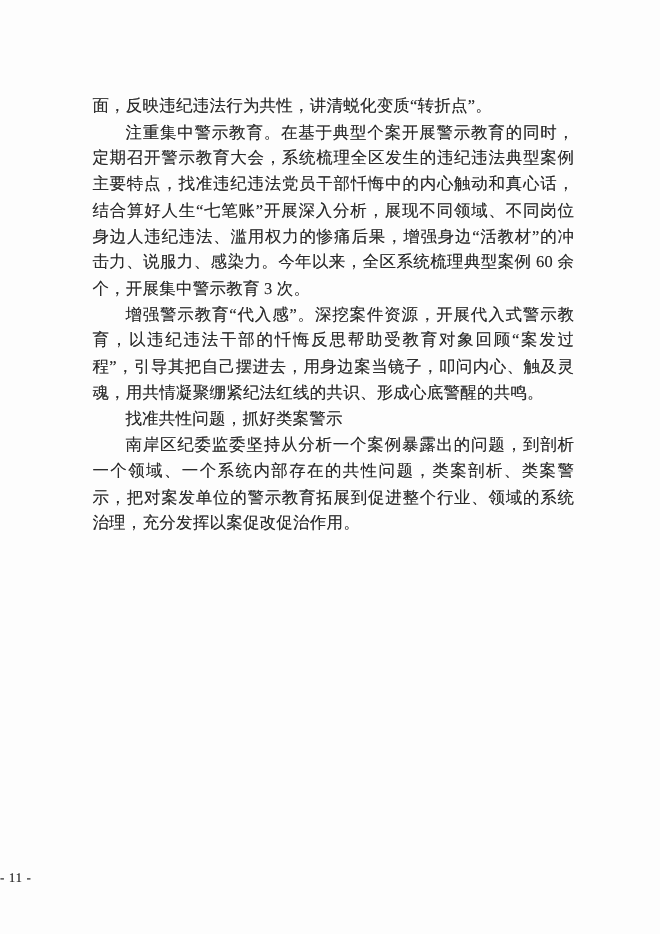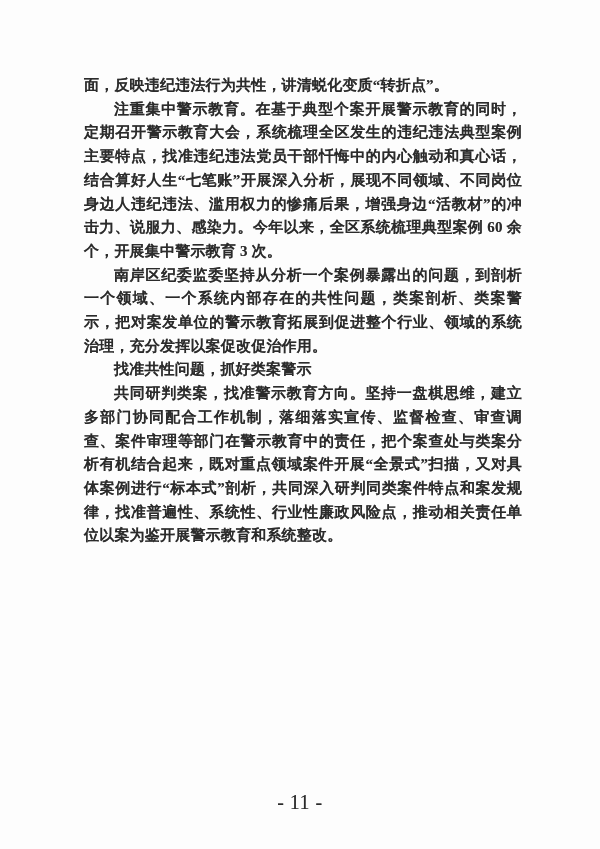--- a/index.html
+++ b/index.html
@@ -12,55 +12,53 @@
     width: 600px;
     height: 849px;
     background: #fdfdfd;
     font-family: "Liberation Serif", "DejaVu Serif", serif;
     overflow: hidden;
     box-sizing: border-box;
   }
   .content {
     position: absolute;
     left: 84px;
-    top: 74px;
+    top: 86px;
     width: 438px;
-    font-weight: bold;
   }
   .para {
     margin: 0;
     font-size: 15px;
     line-height: 23.7px;
     color: #2b2b2b;
     text-align: justify;
     text-justify: inter-ideograph;
     text-indent: 2em;
     letter-spacing: 0.2px;
     text-shadow: 0 0 0.4px rgba(40,40,40,0.55);
   }
   .para.no-indent {
     text-indent: 0;
   }
   .page-number {
     position: absolute;
     top: 791px;
     left: 0;
     width: 100%;
-    text-align: center;
-    font-size: 20px;
+    font-size: 12px;
     color: #2b2b2b;
     letter-spacing: 0.5px;
     text-shadow: 0 0 0.4px rgba(40,40,40,0.5);
   }
 </style>
 </head>
 <body>
 
 <div class="page">
   <div class="content">
     <p class="para no-indent">面，反映违纪违法行为共性，讲清蜕化变质“转折点”。</p>
     <p class="para">注重集中警示教育。在基于典型个案开展警示教育的同时，定期召开警示教育大会，系统梳理全区发生的违纪违法典型案例主要特点，找准违纪违法党员干部忏悔中的内心触动和真心话，结合算好人生“七笔账”开展深入分析，展现不同领域、不同岗位身边人违纪违法、滥用权力的惨痛后果，增强身边“活教材”的冲击力、说服力、感染力。今年以来，全区系统梳理典型案例 60 余个，开展集中警示教育 3 次。</p>
+    <p class="para">增强警示教育“代入感”。深挖案件资源，开展代入式警示教育，以违纪违法干部的忏悔反思帮助受教育对象回顾“案发过程”，引导其把自己摆进去，用身边案当镜子，叩问内心、触及灵魂，用共情凝聚绷紧纪法红线的共识、形成心底警醒的共鸣。</p>
+    <p class="para">找准共性问题，抓好类案警示</p>
     <p class="para">南岸区纪委监委坚持从分析一个案例暴露出的问题，到剖析一个领域、一个系统内部存在的共性问题，类案剖析、类案警示，把对案发单位的警示教育拓展到促进整个行业、领域的系统治理，充分发挥以案促改促治作用。</p>
-    <p class="para">找准共性问题，抓好类案警示</p>
-    <p class="para">共同研判类案，找准警示教育方向。坚持一盘棋思维，建立多部门协同配合工作机制，落细落实宣传、监督检查、审查调查、案件审理等部门在警示教育中的责任，把个案查处与类案分析有机结合起来，既对重点领域案件开展“全景式”扫描，又对具体案例进行“标本式”剖析，共同深入研判同类案件特点和案发规律，找准普遍性、系统性、行业性廉政风险点，推动相关责任单位以案为鉴开展警示教育和系统整改。</p>
   </div>
   <div class="page-number">- 11 -</div>
 </div>
 
 </body></html>

